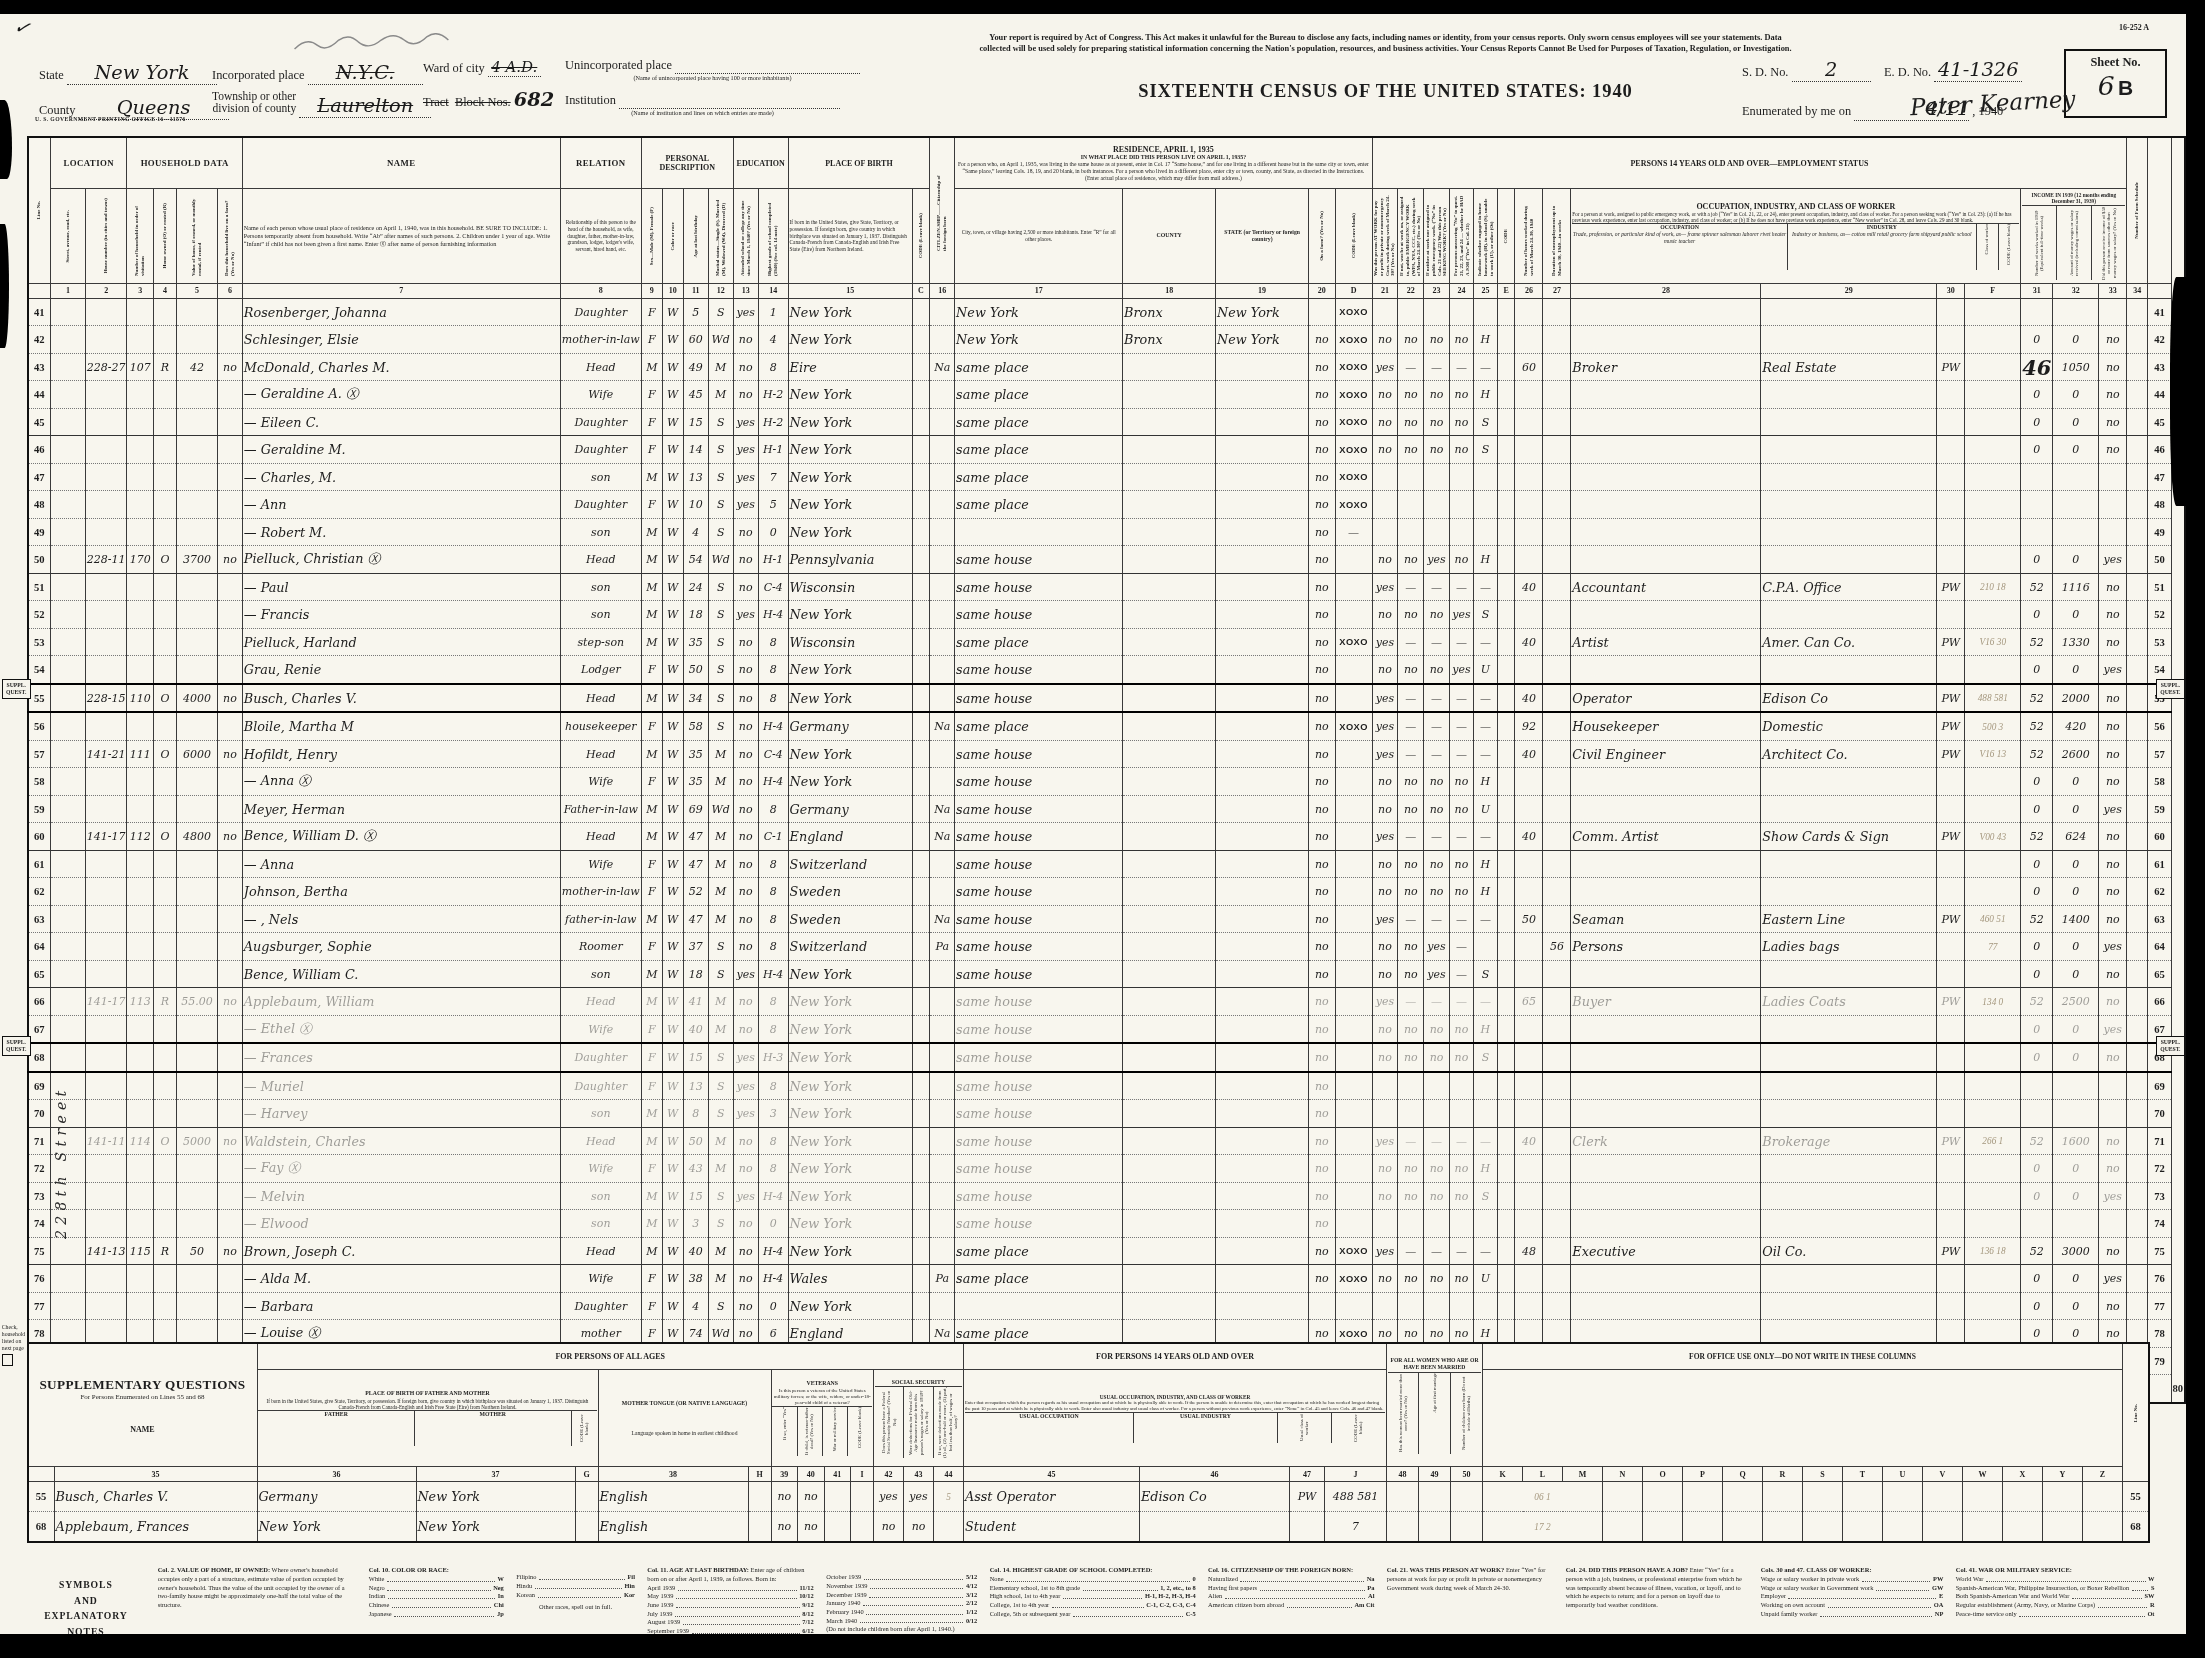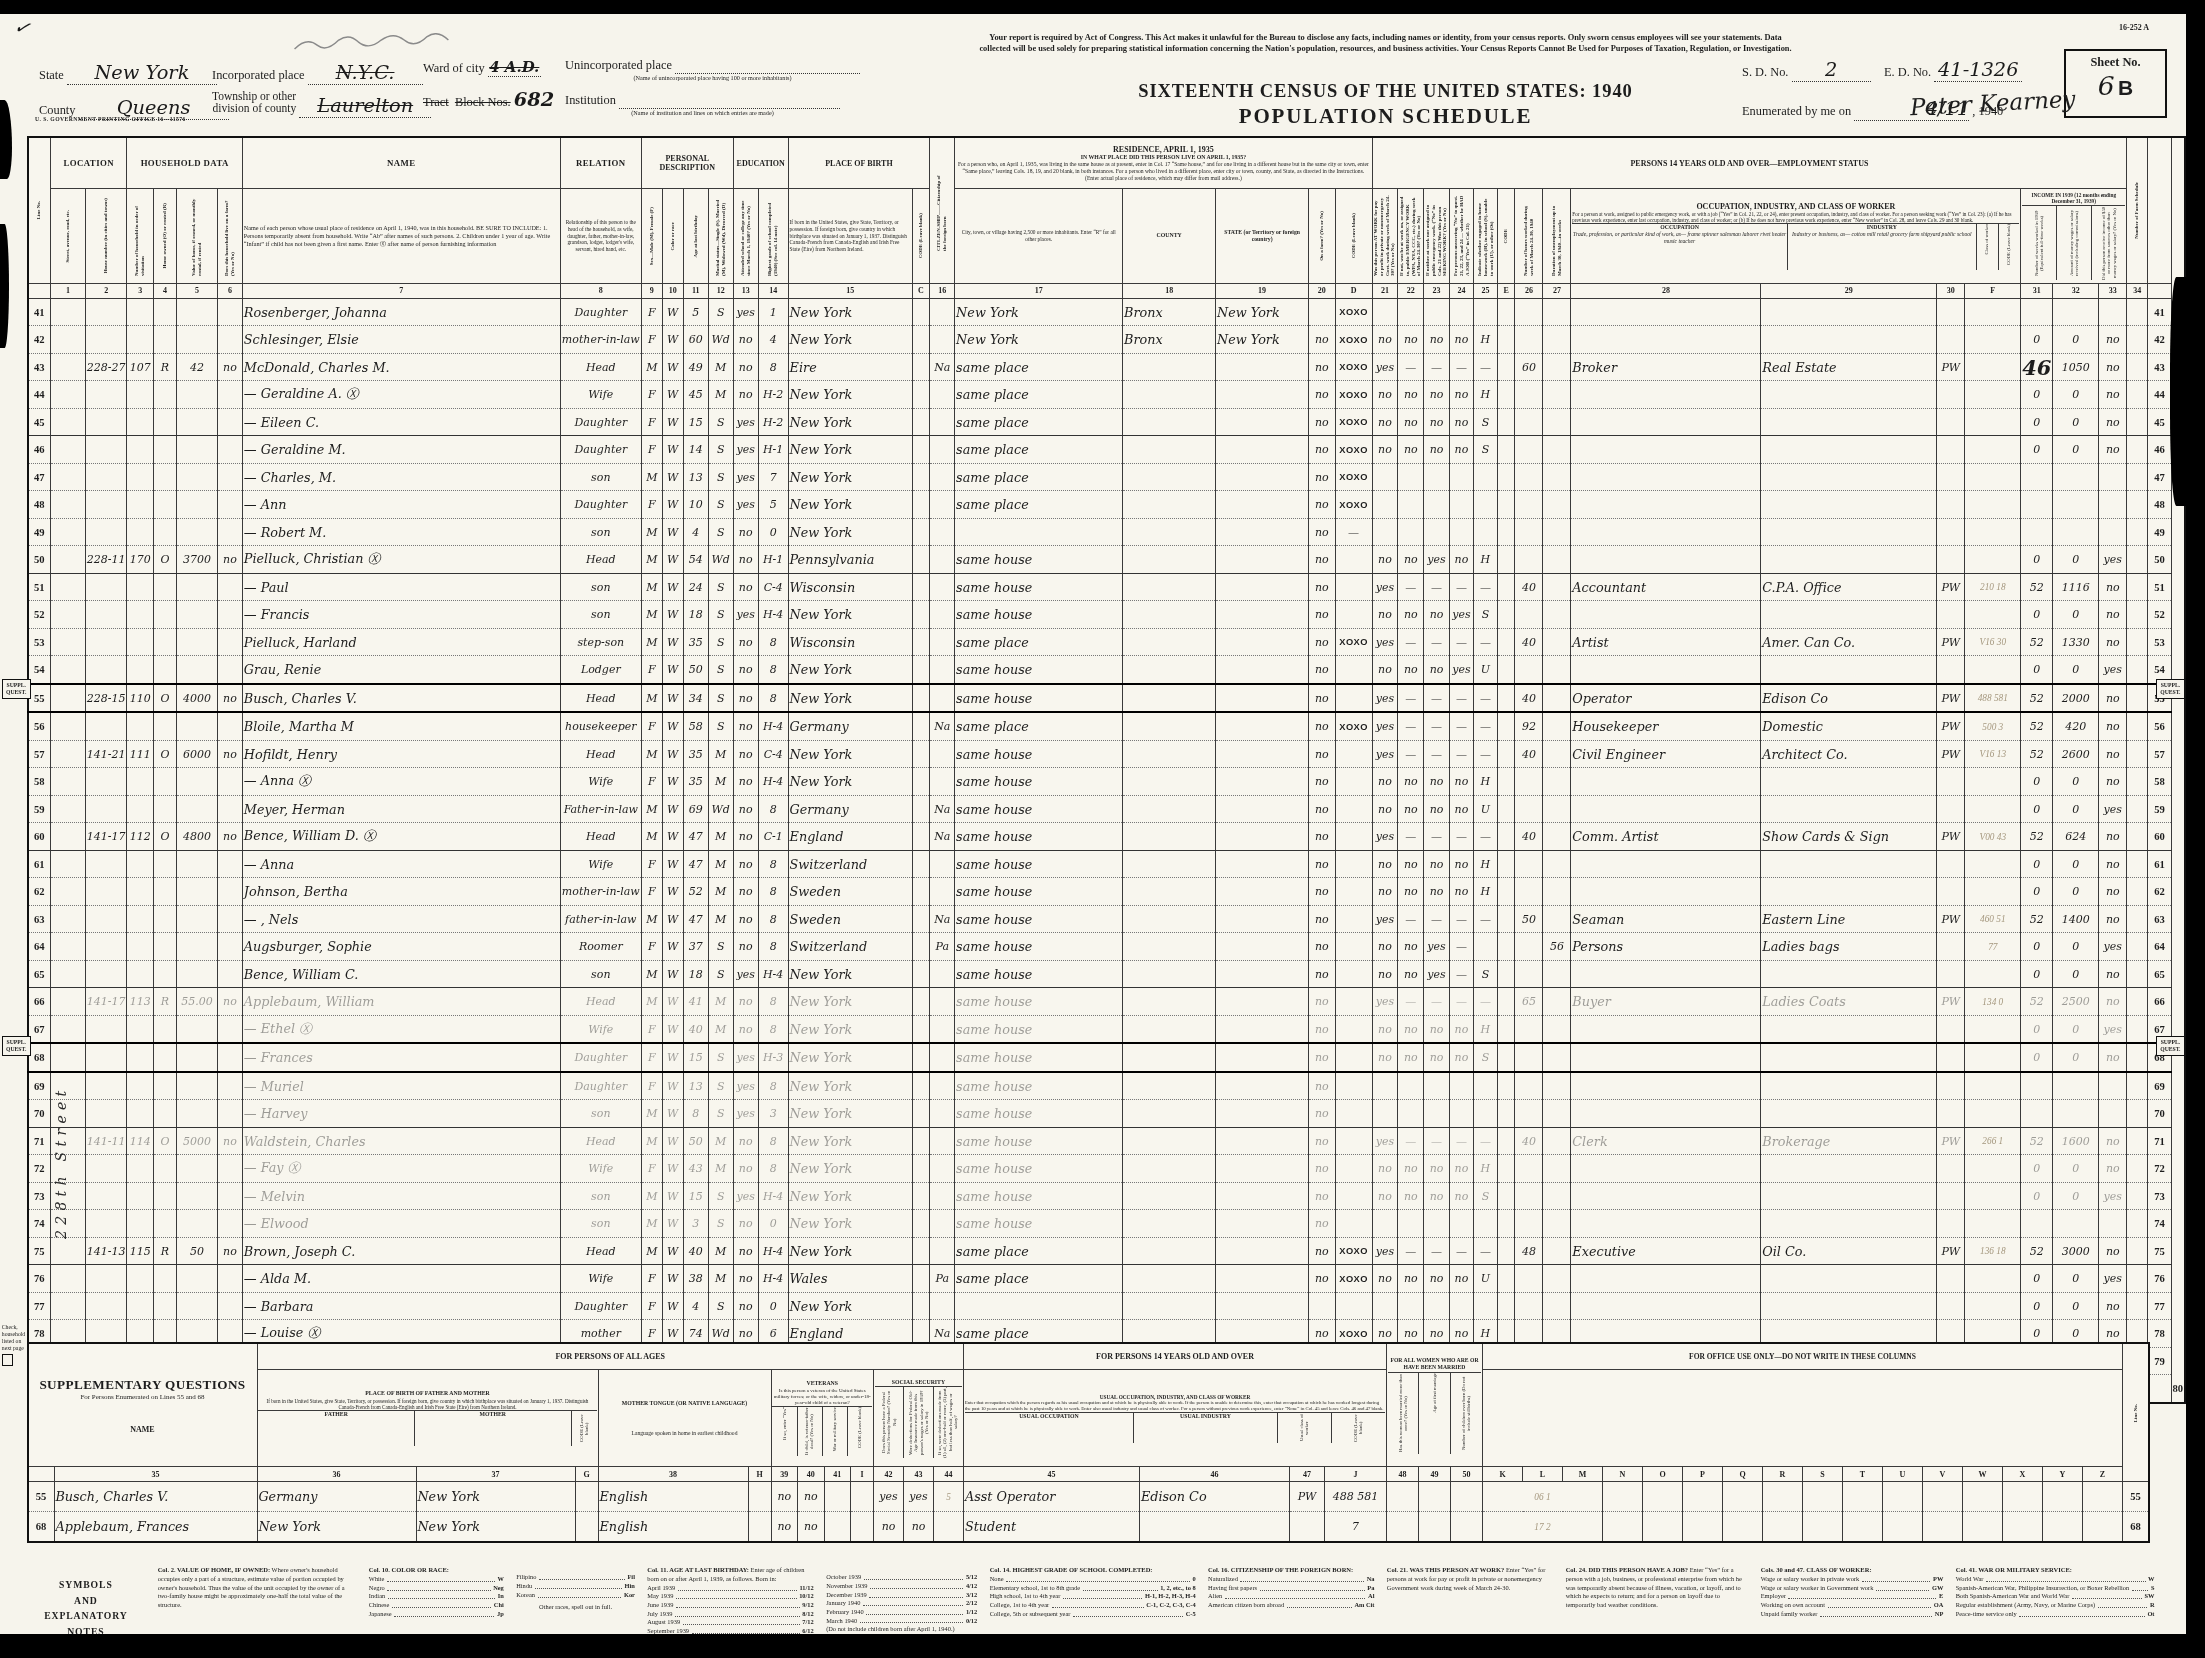--- a/index.html
+++ b/index.html
@@ -70,21 +70,20 @@
 
 <div id="page">
 
   <div class="abs" style="left:2119px;top:10.6px;font-size:8px;font-weight:bold;">16-252 A</div>
 
   <div class="abs privacy" style="left:865px;top:21px;width:1041px;">
     <div>Your report is required by Act of Congress.  This Act makes it unlawful for the Bureau to disclose any facts, including names or identity, from your census reports.  Only sworn census employees will see your statements.  Data</div>
     <div>collected will be used solely for preparing statistical information concerning the Nation's population, resources, and business activities.  Your Census Reports Cannot Be Used for Purposes of Taxation, Regulation, or Investigation.</div>
   </div>
   <div class="abs census" style="left:909px;top:69px;width:953px;">SIXTEENTH CENSUS OF THE UNITED STATES: 1940</div>
-  <div class="abs sched" style="left:909px;top:92px;width:953px;">POPULATION SCHEDULE</div>
 
   <div class="abs fld" style="left:39px;top:49px;">
     <span class="lab">State</span>
     <span class="dotline hw hw-lg" style="min-width:150px;">New York</span>
   </div>
   <div class="abs fld" style="left:39px;top:84px;">
     <span class="lab">County</span>
     <span class="dotline hw hw-lg" style="min-width:150px;">Queens</span>
   </div>
 
@@ -96,21 +95,21 @@
     <span class="dotline hw hw-lg struck" style="min-width:115px;">N.Y.C.</span>
   </div>
   <div class="abs fld" style="left:212px;top:78px;line-height:1.05;">
     <span class="lab" style="display:inline-block;text-align:right;font-size:11.5px;">
       <span>Township or other</span><br><span>division of county</span>
     </span>
     <span class="dotline hw hw-lg struck" style="min-width:132px;">Laurelton</span>
   </div>
   <div class="abs fld" style="left:423px;top:46px;">
     <span class="lab">Ward of city</span>
-    <span class="dotline hw hw-md struck" style="min-width:53px;font-weight:bold;">4 A.D.</span>
+    <span class="dotline hw hw-md struck" style="min-width:53px;">4 A.D.</span>
   </div>
   <div class="abs fld" style="left:423px;top:76px;">
     <span class="lab struck">Tract</span>&nbsp;
     <span class="lab struck">Block Nos.</span>
     <span class="hw hw-lg" style="font-weight:bold;">682</span>
   </div>
   <div class="abs fld" style="left:565px;top:46px;">
     <span class="lab">Unincorporated place</span>
     <span class="dotline" style="min-width:185px;">&nbsp;</span>
     <div class="sublab">(Name of unincorporated place having 100 or more inhabitants)</div>

